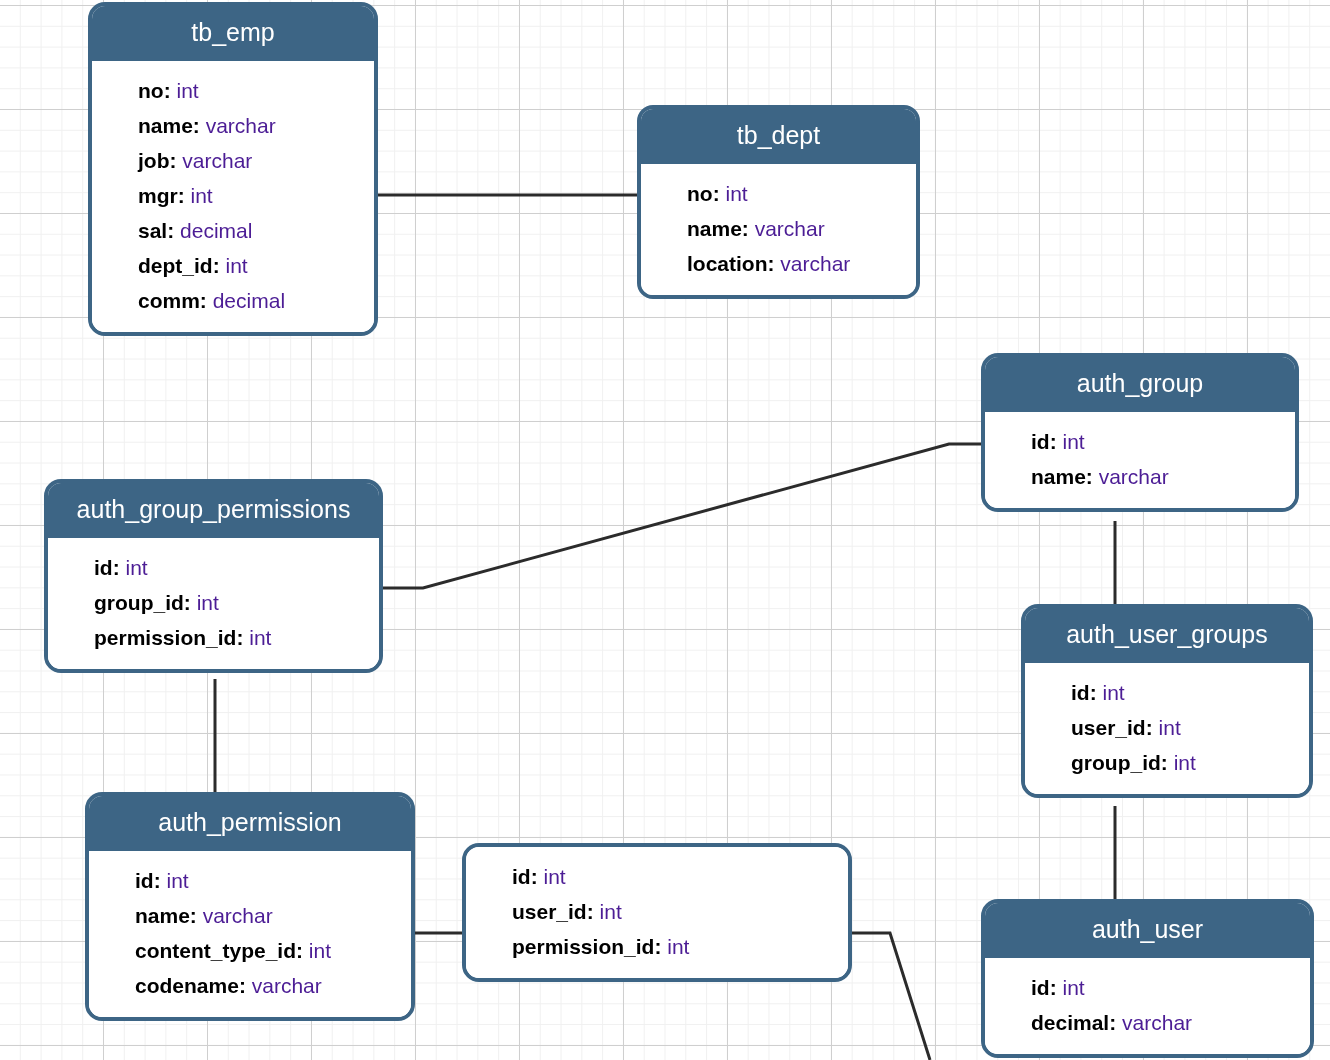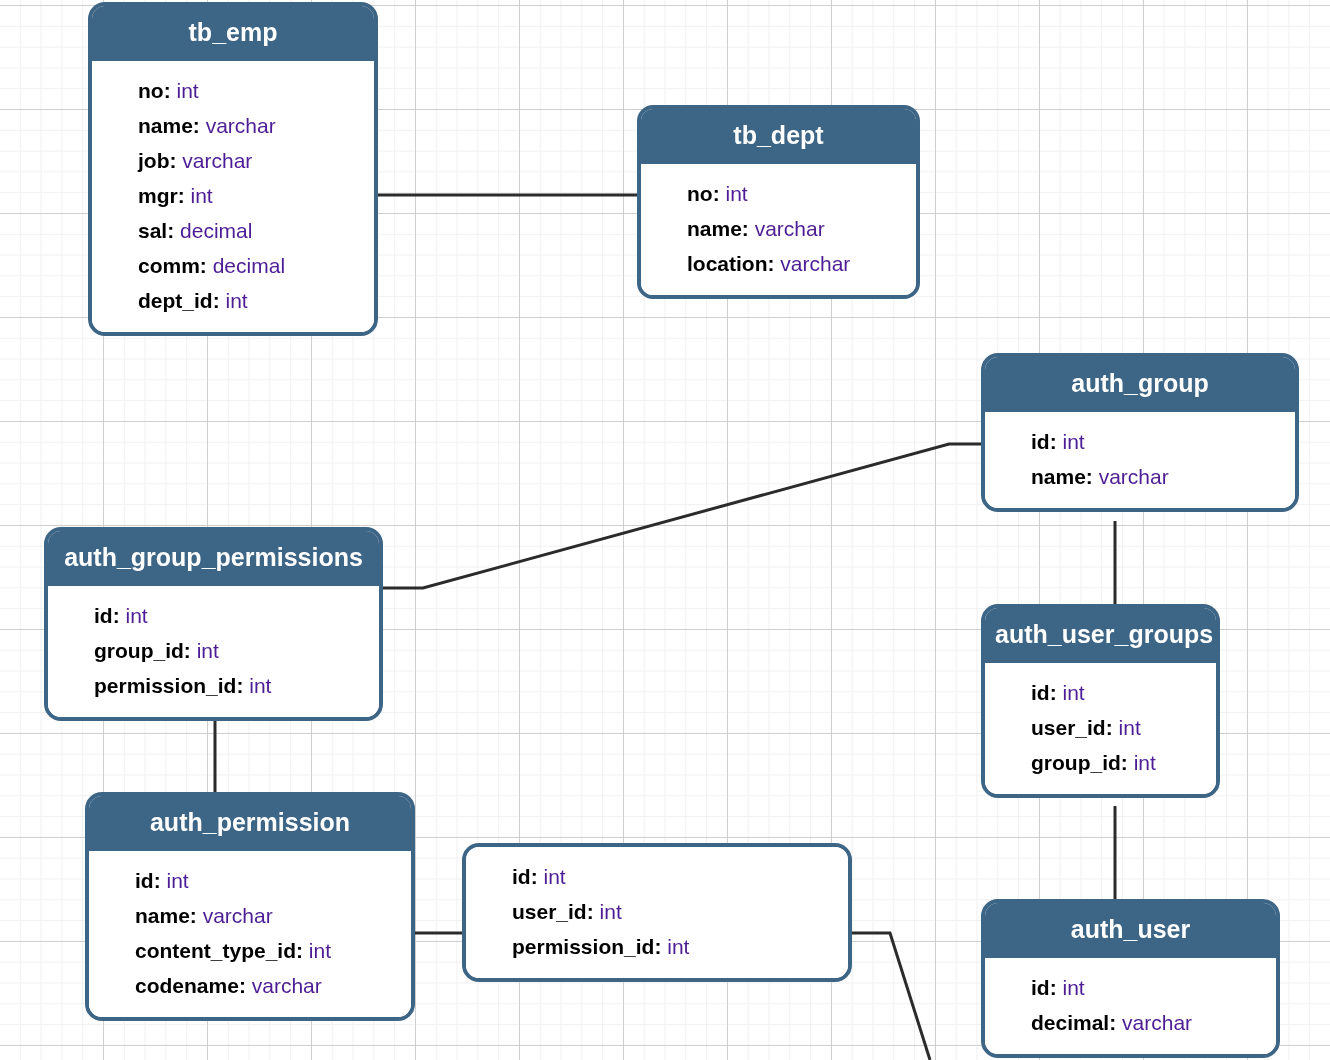--- a/index.html
+++ b/index.html
@@ -43,21 +43,21 @@
     box-sizing: border-box;
     border: 4px solid #3d6585;
     border-radius: 17px;
     background: #ffffff;
     overflow: hidden;
   }
   .entity-header {
     background: #3d6585;
     color: #ffffff;
     font-size: 25px;
-    font-weight: bold;
+    font-weight: normal;
     text-align: center;
     line-height: 1;
     padding: 14px 10px 16px 10px;
     white-space: nowrap;
   }
   .entity-body {
     background: #ffffff;
     padding: 12px 0 14px 0;
   }
   .field {
@@ -91,48 +91,48 @@
       <polyline points="852,933 890,933 930,1060" fill="none" stroke="#2b2b2b" stroke-width="3"></polyline>
     </svg>
 <div class="entity" style="left: 88px; top: 2px; width: 290px;">
       <div class="entity-header">tb_emp</div>
       <div class="entity-body">
         <div class="field"><span class="fname">no</span><span class="fcolon">: </span><span class="ftype">int</span></div>
         <div class="field"><span class="fname">name</span><span class="fcolon">: </span><span class="ftype">varchar</span></div>
         <div class="field"><span class="fname">job</span><span class="fcolon">: </span><span class="ftype">varchar</span></div>
         <div class="field"><span class="fname">mgr</span><span class="fcolon">: </span><span class="ftype">int</span></div>
         <div class="field"><span class="fname">sal</span><span class="fcolon">: </span><span class="ftype">decimal</span></div>
+        <div class="field"><span class="fname">dept_id</span><span class="fcolon">: </span><span class="ftype">int</span></div>
         <div class="field"><span class="fname">comm</span><span class="fcolon">: </span><span class="ftype">decimal</span></div>
-        <div class="field"><span class="fname">dept_id</span><span class="fcolon">: </span><span class="ftype">int</span></div>
       </div>
     </div>
     <div class="entity" style="left: 637px; top: 105px; width: 283px; border-radius: 16px;">
       <div class="entity-header">tb_dept</div>
       <div class="entity-body">
         <div class="field"><span class="fname">no</span><span class="fcolon">: </span><span class="ftype">int</span></div>
         <div class="field"><span class="fname">name</span><span class="fcolon">: </span><span class="ftype">varchar</span></div>
         <div class="field"><span class="fname">location</span><span class="fcolon">: </span><span class="ftype">varchar</span></div>
       </div>
     </div>
     <div class="entity" style="left: 981px; top: 353px; width: 318px;">
       <div class="entity-header">auth_group</div>
       <div class="entity-body">
         <div class="field"><span class="fname">id</span><span class="fcolon">: </span><span class="ftype">int</span></div>
         <div class="field"><span class="fname">name</span><span class="fcolon">: </span><span class="ftype">varchar</span></div>
       </div>
     </div>
-    <div class="entity" style="left: 44px; top: 479px; width: 339px; margin-top: 48px;">
+    <div class="entity" style="left: 44px; top: 479px; width: 339px;">
       <div class="entity-header">auth_group_permissions</div>
       <div class="entity-body">
         <div class="field"><span class="fname">id</span><span class="fcolon">: </span><span class="ftype">int</span></div>
         <div class="field"><span class="fname">group_id</span><span class="fcolon">: </span><span class="ftype">int</span></div>
         <div class="field"><span class="fname">permission_id</span><span class="fcolon">: </span><span class="ftype">int</span></div>
       </div>
     </div>
-    <div class="entity" style="left: 981px; top: 604px; width: 239px;">
+    <div class="entity" style="left: 1021px; top: 604px; width: 292px;">
       <div class="entity-header">auth_user_groups</div>
       <div class="entity-body">
         <div class="field"><span class="fname">id</span><span class="fcolon">: </span><span class="ftype">int</span></div>
         <div class="field"><span class="fname">user_id</span><span class="fcolon">: </span><span class="ftype">int</span></div>
         <div class="field"><span class="fname">group_id</span><span class="fcolon">: </span><span class="ftype">int</span></div>
       </div>
     </div>
     <div class="entity" style="left: 85px; top: 792px; width: 330px;">
       <div class="entity-header">auth_permission</div>
       <div class="entity-body">
@@ -142,20 +142,20 @@
         <div class="field"><span class="fname">codename</span><span class="fcolon">: </span><span class="ftype">varchar</span></div>
       </div>
     </div>
     <div class="entity" style="left: 462px; top: 843px; width: 390px;">
       <div class="entity-body">
         <div class="field"><span class="fname">id</span><span class="fcolon">: </span><span class="ftype">int</span></div>
         <div class="field"><span class="fname">user_id</span><span class="fcolon">: </span><span class="ftype">int</span></div>
         <div class="field"><span class="fname">permission_id</span><span class="fcolon">: </span><span class="ftype">int</span></div>
       </div>
     </div>
-    <div class="entity" style="left: 981px; top: 899px; width: 299px;">
+    <div class="entity" style="left: 981px; top: 899px; width: 333px;">
       <div class="entity-header">auth_user</div>
       <div class="entity-body">
         <div class="field"><span class="fname">id</span><span class="fcolon">: </span><span class="ftype">int</span></div>
         <div class="field"><span class="fname">decimal</span><span class="fcolon">: </span><span class="ftype">varchar</span></div>
       </div>
     </div>
   </div>
 
 </body></html>

